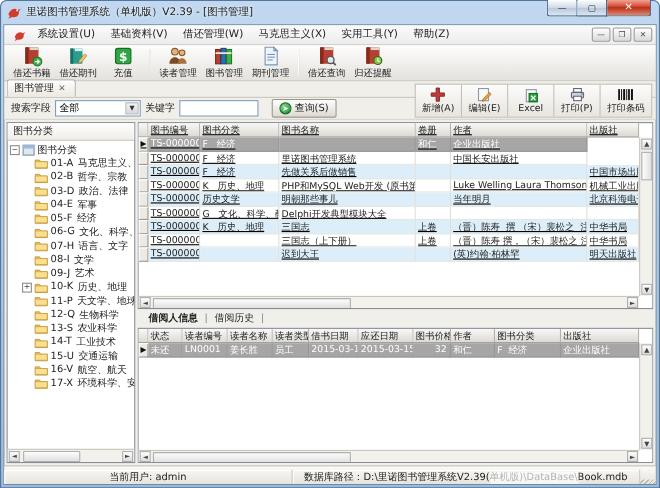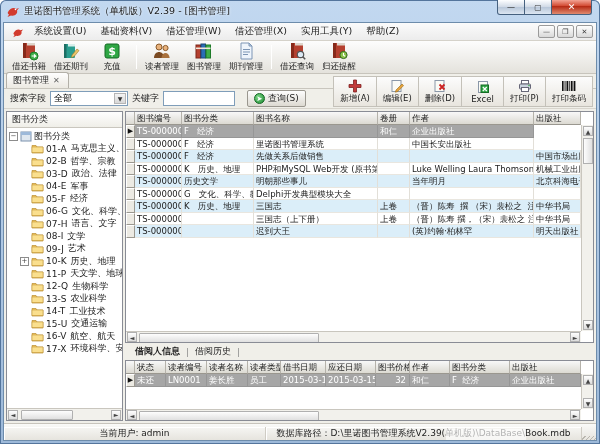--- a/index.html
+++ b/index.html
@@ -61,21 +61,21 @@
   .texp-sp { width:11px; flex:none; }
   .titem { padding-left:11px; }
   .tcode { margin:0 4px 0 2px; }
   .hscroll { height:12px; border-top:1px solid #c9c6be; background:#f2f1ec; position:relative; display:flex; align-items:center; justify-content:space-between; padding:0 1px; }
   .sarrow { width:10px; height:10px; background:linear-gradient(#fefefe,#dcdcdc); border:1px solid #b0b0b0; font-size:6px; color:#444;
             display:flex; align-items:center; justify-content:center; }
   .sthumb { position:absolute; left:14px; width:52px; top:1px; height:10px; background:linear-gradient(#fdfdfd,#e0e0e0); border:1px solid #b0b0b0; border-radius:1px; }
   .rightcol { flex:1; display:flex; flex-direction:column; overflow:hidden; }
   
   .gridbox { position:relative; background:#fff; border:1px solid #898c95; overflow:hidden; }
-  .mainbox { height:232px; }
+  .mainbox { height:170px;text-decoration:underline; }
   :root { --mc: 9px 47px 72px 124px 32px 124px 1fr; --bc: 9px 31px 41px 41px 33px 45px 50px 34px 40px 60px 1fr; }
   .ghead { display:grid; height:13px; }
   .ghead.m { grid-template-columns:var(--mc); margin-right:12px; }
   .ghead.b { grid-template-columns:var(--bc); margin-right:12px; }
   .hcell { background:linear-gradient(#f8f8f8,#dcdad2); border-right:1px solid #b5b2aa; border-bottom:1px solid #9a978f;
            font-size:8.5px; color:#222; padding:1px 0 0 2px; white-space:pre; overflow:hidden; }
   .grow { display:grid; height:12.5px; }
   .grow.m { grid-template-columns:var(--mc); }
   .grow.b { grid-template-columns:var(--bc); }
   .gcell { font-size:8.5px; color:#222; padding:1px 0 0 2px; white-space:pre; overflow:hidden; border-right:1px solid #e2dfd8; border-bottom:1px solid #e9e6df; }
@@ -124,21 +124,21 @@
 
   <div class="app">
 
     <div class="menubar">
       <svg class="ico" width="12" height="12" viewBox="0 0 14 14" style="margin:0 3px;">
         <path d="M2 8c2-4 6-5 8-3l3-1-2 2.5c1 3-2 6-6 5l-3.5 1.6L3 10.5C1.8 9.8 1.4 9 2 8z" fill="#d23b2e"></path>
       </svg>
       <span class="menu-item">系统设置(U)</span>
       <span class="menu-item">基础资料(V)</span>
       <span class="menu-item">借还管理(W)</span>
-      <span class="menu-item">借还管理(X)</span>
+      <span class="menu-item">马克思主义(X)</span>
       <span class="menu-item">实用工具(Y)</span>
       <span class="menu-item">帮助(Z)</span>
       <div class="mdictrls">
         <div class="mbtn">—</div>
         <div class="mbtn">❐</div>
         <div class="mbtn">✕</div>
       </div>
     </div>
 
     <div class="toolbar">
@@ -246,27 +246,20 @@
             <path d="M5.5 1h3v4.5H13v3H8.5V13h-3V8.5H1v-3h4.5z" fill="#c23b3b" stroke="#7e1f1f" stroke-width=".8"></path>
           </svg>
           <span class="lab">新增(A)</span>
         </div>
         <div class="abtn">
           <svg class="ico" width="14" height="14" viewBox="0 0 14 14">
             <rect x="2" y="1.5" width="9" height="11" fill="#fbfbf6" stroke="#8a97a8"></rect>
             <path d="M6 11l6-6 1.6 1.6-6 6-2.2.6z" fill="#e6a33c" stroke="#9a6a14" stroke-width=".6"></path>
           </svg>
           <span class="lab">编辑(E)</span>
-        </div>
-        <div class="abtn">
-          <svg class="ico" width="14" height="14" viewBox="0 0 14 14">
-            <rect x="2" y="1.5" width="9" height="11" fill="#fbfbf6" stroke="#8a97a8"></rect>
-            <path d="M6.5 5.5l5 5M11.5 5.5l-5 5" stroke="#cc2222" stroke-width="1.8"></path>
-          </svg>
-          <span class="lab">删除(D)</span>
         </div>
         <div class="abtn">
           <svg class="ico" width="14" height="14" viewBox="0 0 14 14">
             <rect x="2.5" y="1.5" width="9" height="11" fill="#fbfbf6" stroke="#8a97a8"></rect>
             <rect x="5" y="5" width="7.5" height="7.5" fill="#2fa644" stroke="#156b24"></rect>
             <path d="M6.8 7l4 4M10.8 7l-4 4" stroke="#fff" stroke-width="1.2"></path>
           </svg>
           <span class="lab">Excel</span>
         </div>
         <div class="abtn">

